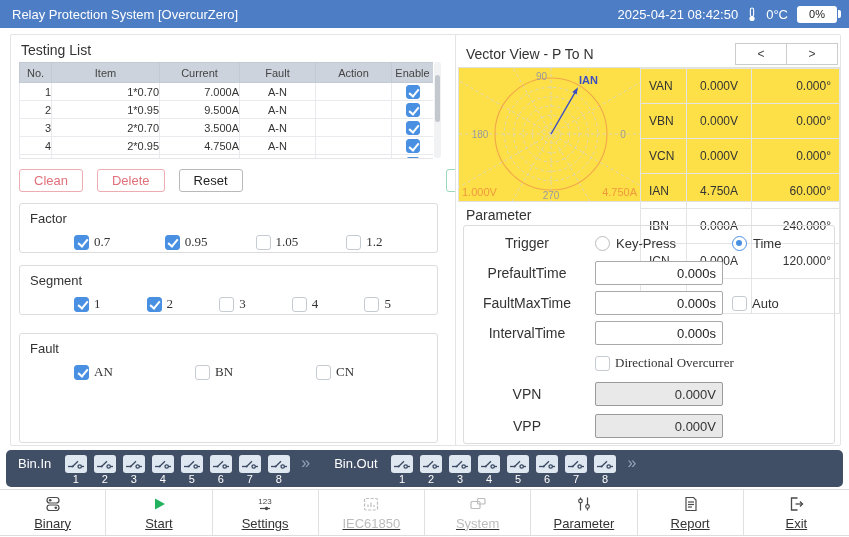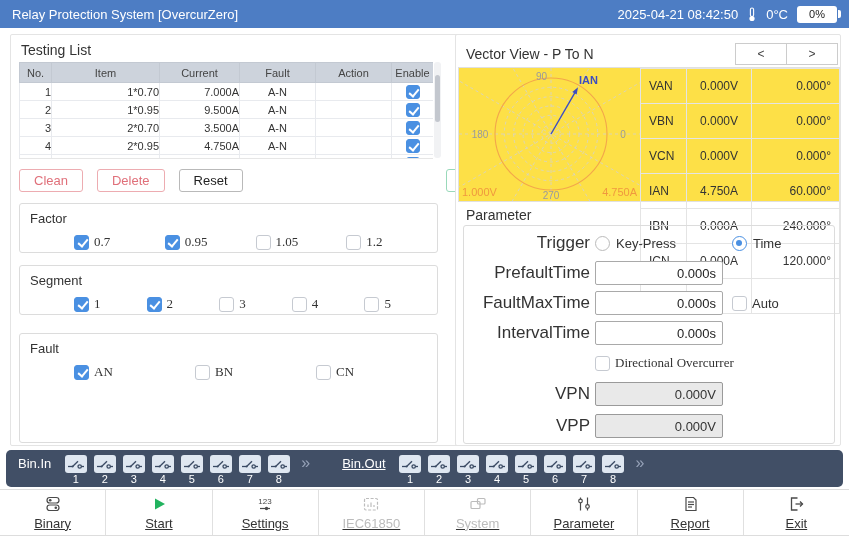--- a/index.html
+++ b/index.html
@@ -60,32 +60,32 @@
   table.vt{border-collapse:collapse;table-layout:fixed;width:199px;font-size:12px;color:#333;}
   table.vt td{border:1px solid #e4e4e4;height:18px;padding:8px;}
   td.vn{padding-left:12px;}
   td.vv{text-align:center;}
   td.va{text-align:right;padding-right:12px;}
   
   .param-title{position:absolute;left:10px;top:172px;font-size:14px;}
   .param-box{position:absolute;left:7px;top:190px;width:372px;height:219px;border:1px solid #dcdcdc;border-radius:3px;box-sizing:border-box;padding-top:2px;}
   .p-row{display:flex;align-items:center;height:30px;}
   .p-row.tall{height:32px;}
-  .p-label{width:126px;text-align:right;margin-right:5px;font-size:17px;color:#333;flex:none;}
+  .p-label{width:126px;text-align:center;margin-right:5px;font-size:14px;color:#333;flex:none;}
   .p-input{width:128px;height:24px;border:1px solid #a9a9a9;border-radius:2px;font-size:13px;color:#222;
            text-align:right;padding:0 6px;box-sizing:border-box;background:#fff;font-family:"Liberation Sans",sans-serif;}
   .p-input:disabled{background:#e9e9e9;color:#333;border-color:#9a9a9a;}
   .p-extra{margin-left:9px;display:flex;align-items:center;gap:5px;font-size:13px;}
   .p-spacer{width:131px;flex:none;}
   .trig-item{display:flex;align-items:center;gap:6px;font-size:13px;}
   
   .bin-bar{position:absolute;left:6px;top:450px;width:837px;height:37px;background:#414f66;border-radius:5px;
            display:flex;align-items:center;box-sizing:border-box;padding:12px 12px;}
   .bin-label{color:#fff;font-size:13px;margin-right:10px;margin-bottom:11px;}
-  .bin-label.out{margin-left:24px;text-decoration:underline;}
+  .bin-label.out{margin-left:16px;}
   .bin-item{width:29px;display:flex;flex-direction:column;align-items:center;gap:1px;margin-top:3px;}
   .switch-box{width:22px;height:18px;background:#dfe7f1;border-radius:3px;display:flex;align-items:center;justify-content:center;}
   .bin-num{color:#fff;font-size:11px;line-height:11px;}
   .chevron{color:#96a2b8;font-size:16px;margin:0 8px;margin-bottom:11px;}
   
   .toolbar{position:absolute;left:0;top:489px;width:849px;height:47px;border-top:1px solid #ddd;border-bottom:1px solid #ddd;
            display:flex;box-sizing:border-box;background:#fff;}
   .tb-item{flex:1;border-right:1px solid #e0e0e0;display:flex;flex-direction:column;align-items:center;justify-content:center;gap:2px;cursor:pointer;text-decoration:underline;}
   .tb-item:last-child{border-right:none;}
   .tb-ico{height:19px;display:flex;align-items:center;justify-content:center;}

